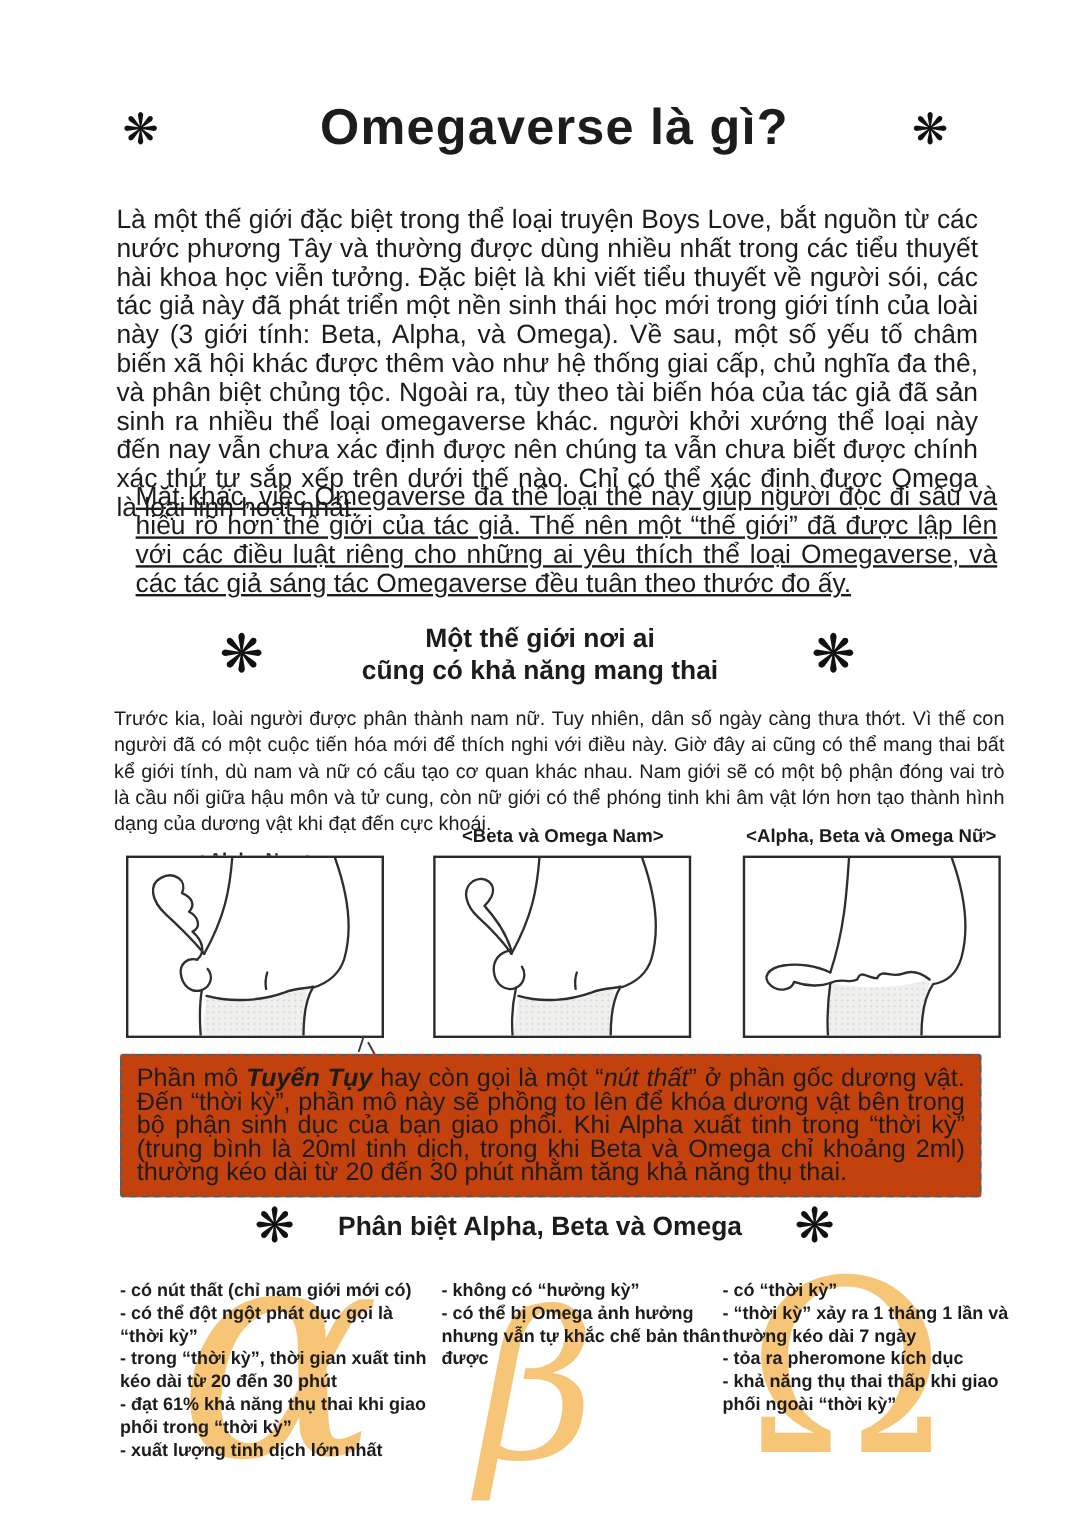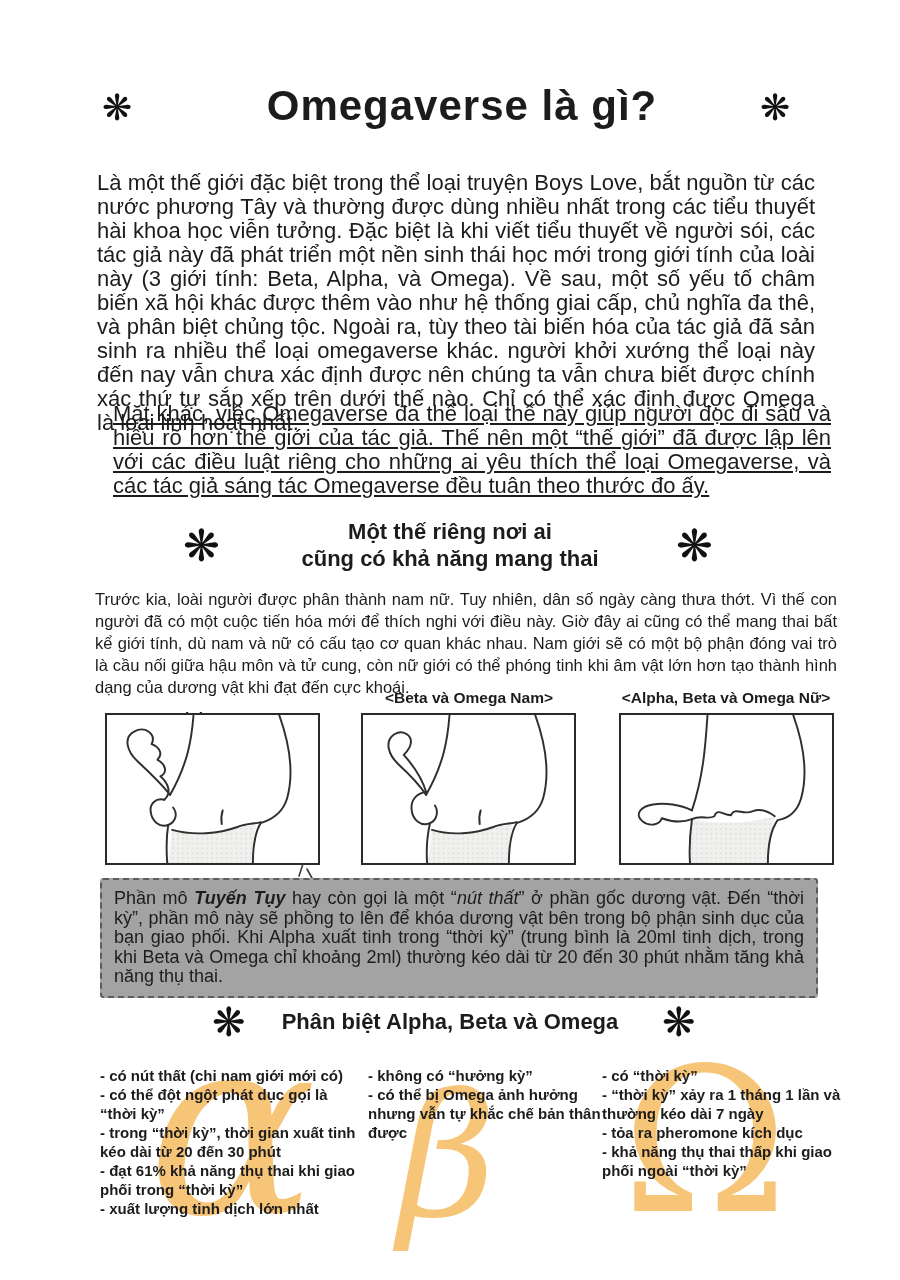--- a/index.html
+++ b/index.html
@@ -18,21 +18,21 @@
     font-size:22px;font-weight:700;line-height:27px;
   }
   .fig-label{position:absolute;font-size:15.5px;font-weight:700;text-align:center;}
   .fig-box{position:absolute;width:215px;height:152px;border:2px solid #2a2a2a;background:#fff;box-sizing:border-box;}
   .fig-box svg{display:block;width:100%;height:100%;}
   .ln{fill:none;stroke:#2f2f2f;stroke-width:2;stroke-linecap:round;stroke-linejoin:round;}
   .shade{stroke:none;}
   .note-box{
     position:absolute;left:100px;top:878px;width:690px;
     border:2px dashed #5c5c5c;border-radius:3px;
-    padding:9px 12px;font-size:18px;line-height:19.5px;text-align:justify;background:#a3a3a3;
+    padding:9px 12px;font-size:21px;line-height:19.5px;text-align:justify;background:#c2410c;
   }
   .note-term1{font-weight:700;font-style:italic;}
   .note-term2{font-style:italic;}
   .cmp-col{position:absolute;font-size:15px;line-height:19px;z-index:2;}
   .cmp-col .li{margin:0;font-weight:bold;}
   .wm{
     position:absolute;z-index:1;color:#f7c577;line-height:1;
     font-family:"DejaVu Serif","Liberation Serif",serif;font-style:italic;
   }
   .wm.upright{font-style:normal;}
@@ -45,21 +45,21 @@
 
   <span class="ast" style="left:102px;top:90px;font-size:36px;">❋</span>
   <h1 class="page-title" style="margin:0;">Omegaverse là gì?</h1>
   <span class="ast" style="left:760px;top:90px;font-size:36px;">❋</span>
 
   <p class="para" style="left:97px;top:171px;width:718px;margin:0;">Là một thế giới đặc biệt trong thể loại truyện Boys Love, bắt nguồn từ các nước phương Tây và thường được dùng nhiều nhất trong các tiểu thuyết hài khoa học viễn tưởng. Đặc biệt là khi viết tiểu thuyết về người sói, các tác giả này đã phát triển một nền sinh thái học mới trong giới tính của loài này (3 giới tính: Beta, Alpha, và Omega). Về sau, một số yếu tố châm biến xã hội khác được thêm vào như hệ thống giai cấp, chủ nghĩa đa thê, và phân biệt chủng tộc. Ngoài ra, tùy theo tài biến hóa của tác giả đã sản sinh ra nhiều thể loại omegaverse khác. người khởi xướng thể loại này đến nay vẫn chưa xác định được nên chúng ta vẫn chưa biết được chính xác thứ tự sắp xếp trên dưới thế nào. Chỉ có thể xác định được Omega là loại linh hoạt nhất.</p>
   <p class="para" style="left:97px;top:386px;width:718px;margin:16px;text-decoration:underline;">Mặt khác, việc Omegaverse đa thể loại thế này giúp người đọc đi sâu và hiểu rõ hơn thế giới của tác giả. Thế nên một “thế giới” đã được lập lên với các điều luật riêng cho những ai yêu thích thể loại Omegaverse, và các tác giả sáng tác Omegaverse đều tuân theo thước đo ấy.</p>
 
   <span class="ast" style="left:183px;top:524px;font-size:44px;">❋</span>
   <div class="sec-head" style="top:518px;">
-    <div>Một thế riêng nơi ai</div>
+    <div>Một thế giới nơi ai</div>
     <div>cũng có khả năng mang thai</div>
   </div>
   <span class="ast" style="left:676px;top:524px;font-size:44px;">❋</span>
 
   <p class="para" style="left:95px;top:588px;width:742px;margin:0;font-size:16.5px;line-height:22px;">Trước kia, loài người được phân thành nam nữ. Tuy nhiên, dân số ngày càng thưa thớt. Vì thế con người đã có một cuộc tiến hóa mới để thích nghi với điều này. Giờ đây ai cũng có thể mang thai bất kể giới tính, dù nam và nữ có cấu tạo cơ quan khác nhau. Nam giới sẽ có một bộ phận đóng vai trò là cầu nối giữa hậu môn và tử cung, còn nữ giới có thể phóng tinh khi âm vật lớn hơn tạo thành hình dạng của dương vật khi đạt đến cực khoái.</p>
 
   <div class="fig-label" style="left:105px;top:689px;width:215px;margin-top:20px;">&lt; Alpha Nam&gt;</div>
   <div class="fig-label" style="left:361px;top:689px;width:216px;">&lt;Beta và Omega Nam&gt;</div>
   <div class="fig-label" style="left:615px;top:689px;width:222px;">&lt;Alpha, Beta và Omega Nữ&gt;</div>
 

